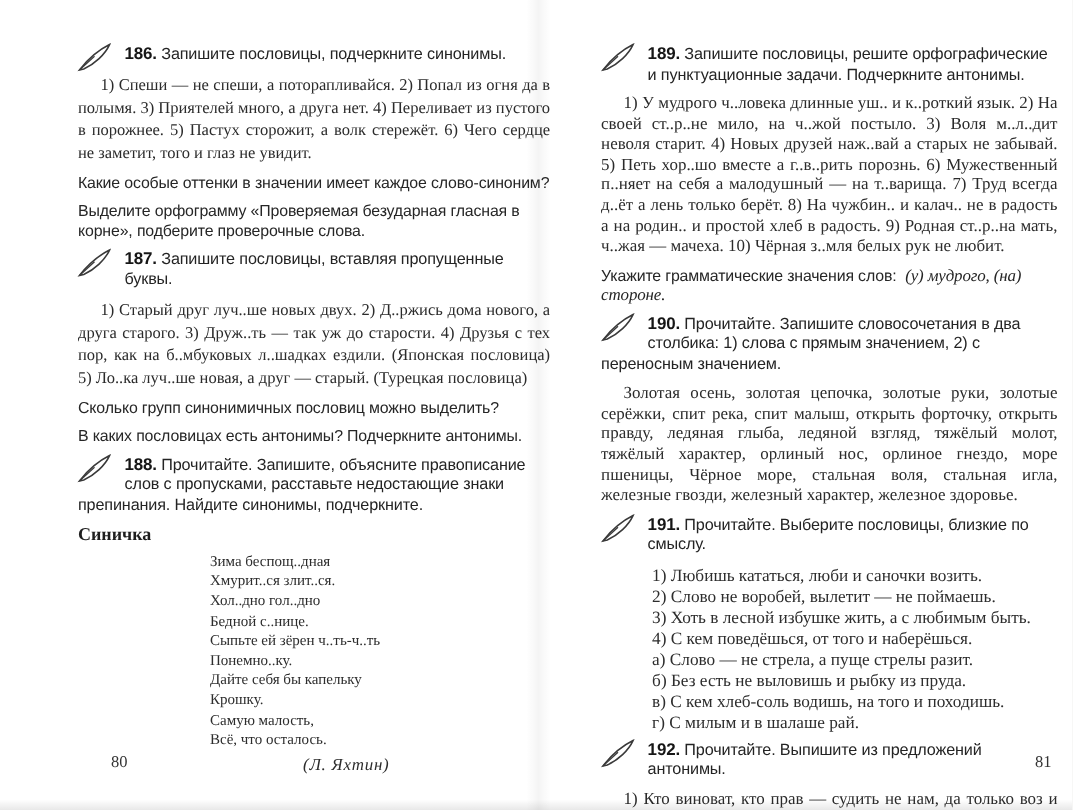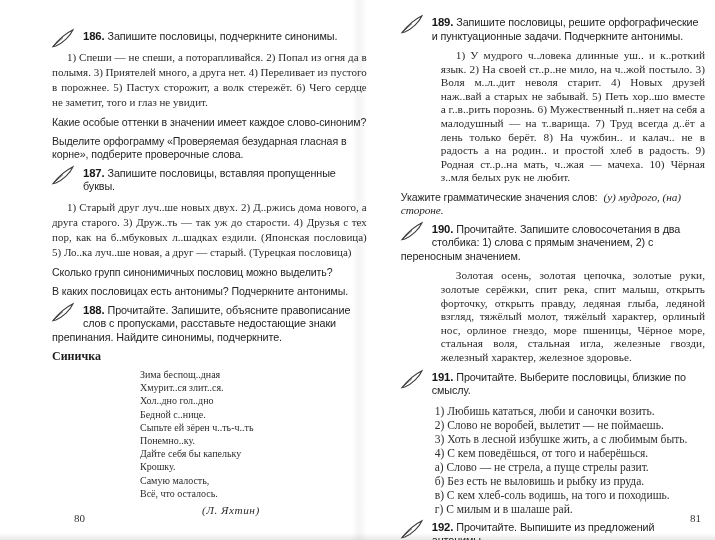--- a/index.html
+++ b/index.html
@@ -7,42 +7,42 @@
     position:relative;width:715px;height:540px;margin:0 auto;
     background:#ffffff;display:flex;overflow:hidden;
     font-family:"Liberation Serif","DejaVu Serif",serif;color:#2d2d2d;
   }
   .spread::before{content:"";position:absolute;left:351px;top:0;bottom:0;width:16px;
     background:linear-gradient(90deg,rgba(0,0,0,0) 0%,rgba(0,0,0,0.045) 50%,rgba(0,0,0,0) 100%);pointer-events:none;}
   .spread::after{content:"";position:absolute;left:0;right:0;bottom:0;height:7px;
     background:linear-gradient(rgba(0,0,0,0),rgba(0,0,0,0.09));pointer-events:none;}
   .page{position:relative;box-sizing:border-box;height:540px;}
   .page-left{width:357px;padding:30px 6px 0 20px;margin-left:32px;}
-  .page-right{width:358px;padding:16px 10px 0 28px;}
+  .page-right{width:358px;padding:30px 10px 0 28px;}
 
   .ex-head{font-family:"Liberation Sans",sans-serif;font-size:10.8px;line-height:13.5px;
     color:#242424;margin:0 0 6px;letter-spacing:-0.1px;}
   .num{font-weight:bold;font-size:11.3px;color:#161616;}
   .quill{float:left;width:26px;height:21px;margin:-2px 7px 0 -2px;}
   .quill svg{display:block;}
 
   .body-text{font-size:11px;line-height:15px;text-align:justify;margin:0 0 6px;
     text-indent:15px;color:#2b2b2b;}
-  .page-right .body-text{font-size:11.3px;line-height:13.6px;margin-left:40px;}
+  .page-right .body-text{font-size:11.3px;line-height:13.6px;}
 
   .question{font-family:"Liberation Sans",sans-serif;font-size:10.6px;line-height:13px;
     margin:5px 0 6px;color:#262626;letter-spacing:-0.1px;}
   .q-terms{font-family:"Liberation Serif",serif;font-style:italic;font-size:11.3px;margin-left:3px;}
 
   .poem-title{font-weight:bold;font-size:12px;text-align:left;margin:5px 40px 4px 0;color:#1e1e1e;}
   .poem{margin:0 0 0 88px;font-size:10px;line-height:13.2px;}
   .poem-author{font-style:italic;font-size:11.3px;margin:4px 0 0 150px;letter-spacing:0.5px;}
 
   .pair-list{margin:2px 0 5px 34px;font-size:11.5px;line-height:14px;font-family:Liberation Serif, serif;}
-  .page-num{position:absolute;bottom:16px;font-size:11px;color:#333;}
+  .page-num{position:absolute;bottom:26px;font-size:11px;color:#333;}
   .page-num-left{left:42px;}
   .page-num-right{right:14px;}
   .mb4{margin-bottom:4px;}
 </style>
 </head>
 <body>
 
 <div class="spread">
 
   <div class="page page-left">

